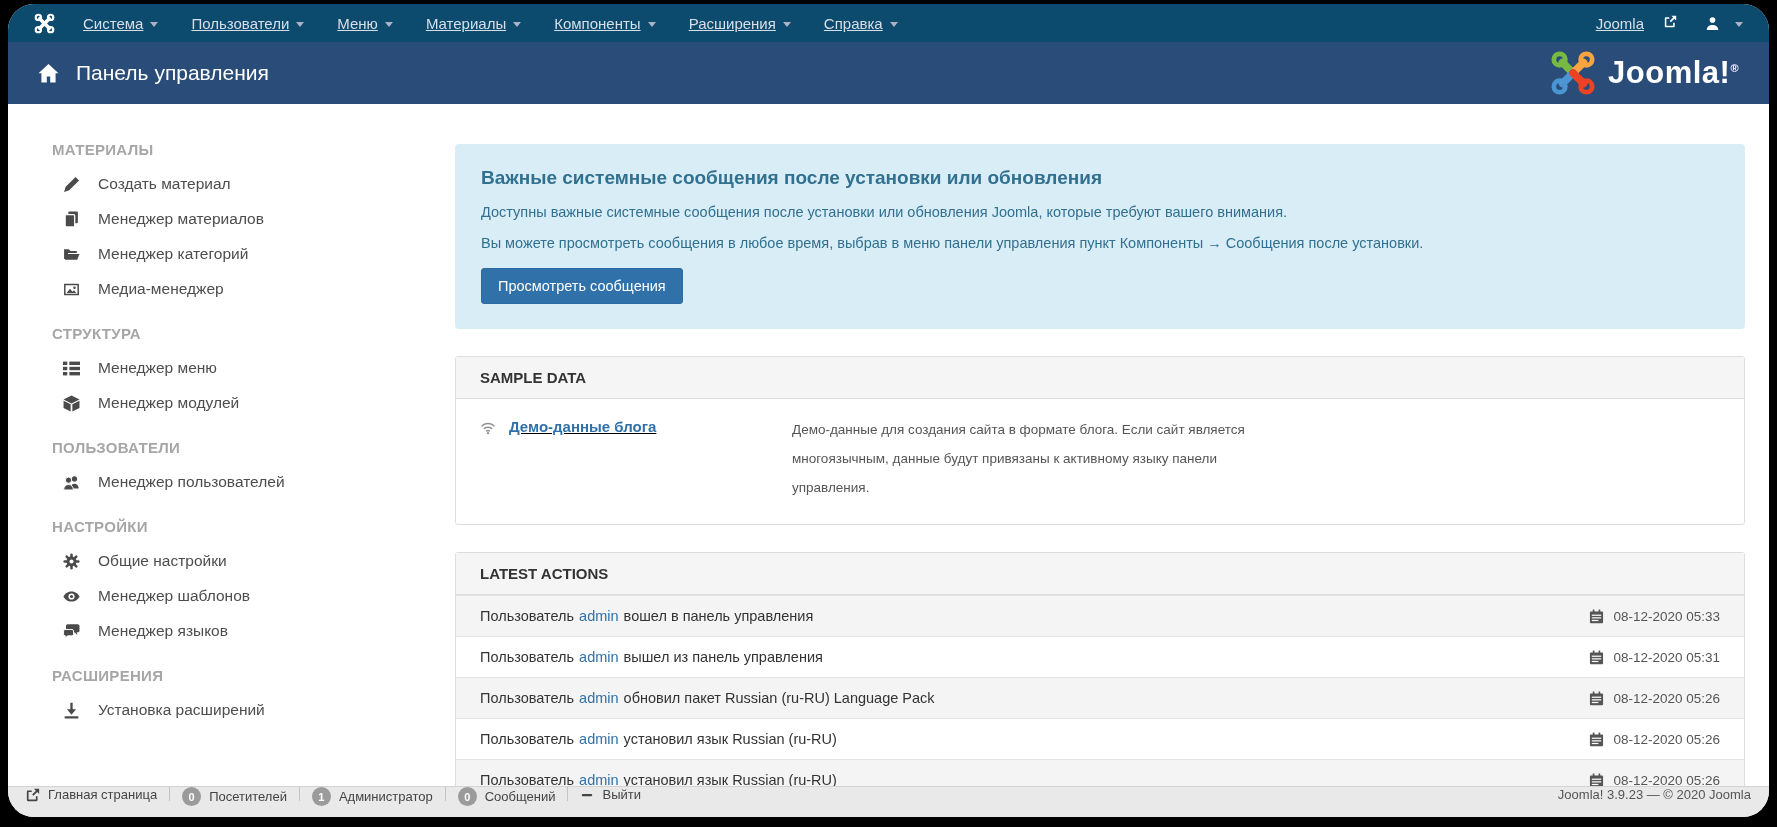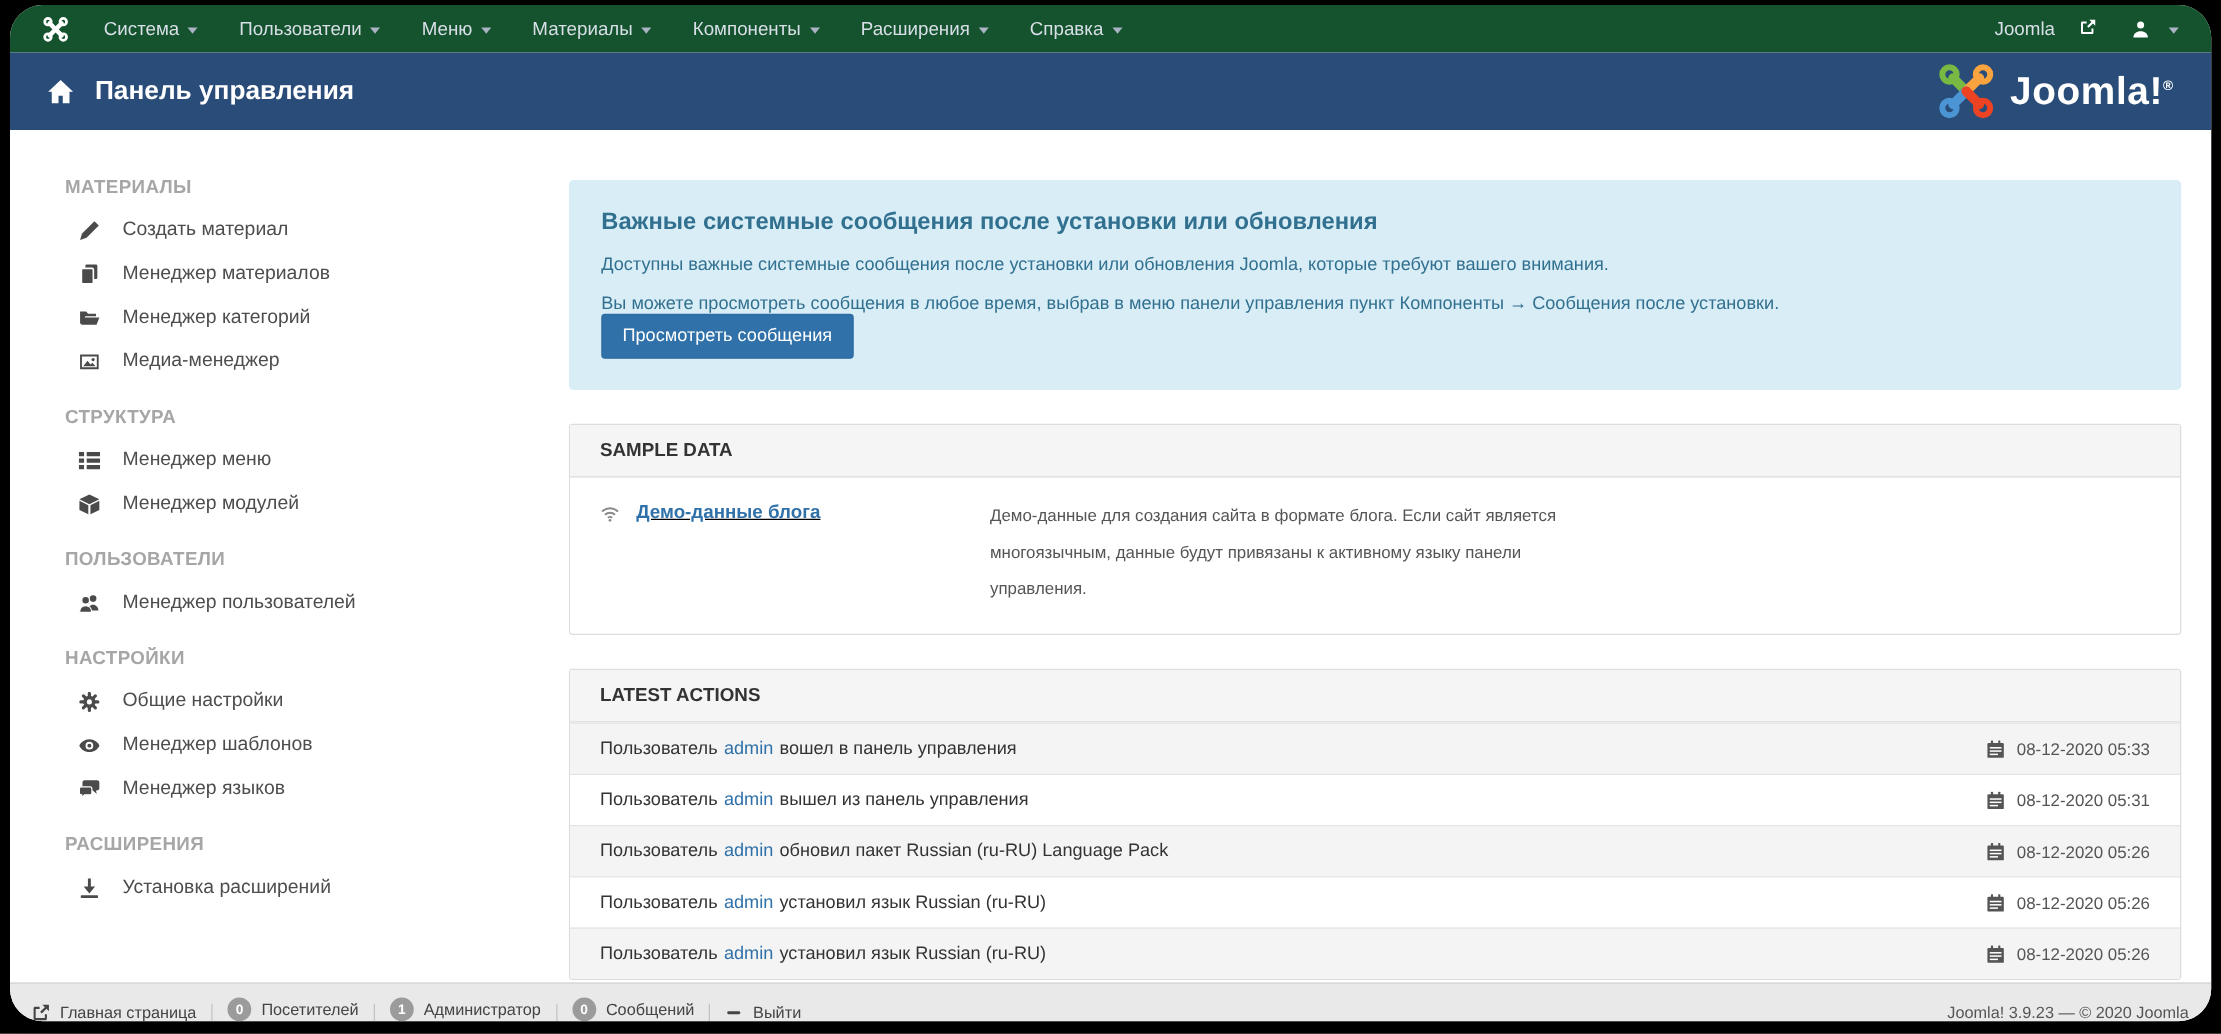--- a/index.html
+++ b/index.html
@@ -1,35 +1,35 @@
 <!DOCTYPE html>
 <html><head>
 <meta charset="utf-8">
 <style>
   html,body{margin:0;padding:0;}
   body{width:1777px;height:827px;background:#000;font-family:"Liberation Sans",sans-serif;overflow:hidden;position:relative;}
   .window{position:absolute;left:8px;top:4px;right:8px;bottom:10px;border-radius:26px;overflow:hidden;
           background:#fff;display:flex;flex-direction:column;box-shadow:0 2px 18px rgba(0,0,0,.6);}
 
   
-  .topbar{height:38px;flex:none;background:#14532d;display:flex;align-items:center;padding:0 26px;color:#d9dfe8;font-size:15px;}
+  .topbar{height:38px;flex:none;background:#0c4a6e;display:flex;align-items:center;padding:0 26px;color:#d9dfe8;font-size:15px;text-decoration:underline;}
   .topbar .jmini{width:21px;height:21px;margin-right:28px;}
   .menu{display:flex;align-items:center;margin-right:33px;cursor:pointer;white-space:nowrap;}
   .caret{display:inline-block;width:0;height:0;border-left:4px solid transparent;border-right:4px solid transparent;
          border-top:5px solid #aab4c4;margin-left:7px;margin-top:2px;}
   .top-right{margin-left:auto;display:flex;align-items:center;gap:28px;}
   .site-link{display:flex;align-items:flex-start;gap:20px;cursor:pointer;}
   .site-link svg{width:13px;height:13px;}
   .user-menu{display:flex;align-items:center;cursor:pointer;}
   .user-menu svg{width:15px;height:15px;margin-right:8px;}
 
   
   .header{height:62px;flex:none;background:#2a4c78;display:flex;align-items:center;padding:0 30px;color:#fff;}
   .header .home{width:21px;height:21px;cursor:pointer;}
-  .page-title{margin-left:17px;font-size:21px;font-weight:700;}
+  .page-title{margin-left:17px;font-size:21px;font-weight:400;}
   .brand{margin-left:auto;display:flex;align-items:center;gap:12px;}
   .brand svg{width:46px;height:46px;}
   .brand .bname{font-size:31px;font-weight:700;letter-spacing:.5px;}
   .brand sup{font-size:11px;vertical-align:super;}
 
   
   .bodyrow{flex:1;display:flex;overflow:hidden;background:#fff;}
   .sidebar{width:447px;flex:none;box-sizing:border-box;padding:10px 0 0 44px;overflow:hidden;}
   .sec-title{margin-top:27px;font-size:15px;font-weight:700;color:#a6a6a6;letter-spacing:.3px;}
   .side-item{display:flex;align-items:center;margin-top:17px;padding-left:11px;color:#4d4d4d;font-size:15.5px;cursor:pointer;}
@@ -39,41 +39,41 @@
   .ic-cal{fill:#555;}
   .ic-foot{fill:#444;}
   .ic-white{fill:#fff;}
 
   .main{flex:1;min-width:0;box-sizing:border-box;padding:40px 24px 0 0;overflow:hidden;}
 
   
   .alert{background:#d9edf7;border-radius:4px;padding:17px 26px 25px;}
   .alert h2{margin:6px 0 0;font-size:19px;color:#31708f;font-weight:700;}
   .alert p{margin:15px 0 0;font-size:14.5px;color:#31708f;}
-  .btn-primary{background:#3071a9;border:1px solid #2d6ca2;color:#fff;font-size:14.5px;
+  .btn-primary{margin-top:17px;background:#3071a9;border:1px solid #2d6ca2;color:#fff;font-size:14.5px;
                padding:9px 16px;border-radius:3px;cursor:pointer;font-family:inherit;}
 
   
   .panel{margin-top:27px;border:1px solid #ddd;border-radius:3px;background:#fff;}
   .panel-head{background:#f5f5f5;border-bottom:1px solid #ddd;padding:12px 24px;font-size:15px;font-weight:700;color:#333;}
   .sd-body{display:flex;padding:16px 24px 22px;}
   .sd-left{width:312px;flex:none;display:flex;align-items:flex-start;gap:13px;padding-top:3px;text-decoration:underline;}
   .sd-left svg{width:16px;height:16px;margin-top:1px;}
   .sd-link{color:#3071a9;font-size:15px;font-weight:700;cursor:pointer;}
   .sd-desc{width:492px;font-size:13.5px;color:#555;line-height:2.15;}
 
   .action-row{display:flex;align-items:center;height:40px;padding:0 24px;font-size:14.5px;color:#333;border-top:1px solid #e4e4e4;}
   .action-row:first-of-type{border-top:none;}
   .action-row:nth-of-type(even){background:#f4f4f4;}
   .a-user{color:#3071a9;margin:0 5px;cursor:pointer;}
   .a-time{margin-left:auto;display:flex;align-items:center;gap:9px;color:#555;font-size:13.5px;}
   .a-time svg{width:15px;height:15px;}
 
   
-  .footer{height:30px;flex:none;background:#e9e9e9;border-top:1px solid #d4d4d4;display:flex;align-items:flex-end;
+  .footer{height:30px;flex:none;background:#e9e9e9;border-top:1px solid #d4d4d4;display:flex;align-items:flex-start;
           padding:0 18px;font-size:13px;color:#444;}
   .f-item{display:flex;align-items:center;gap:8px;cursor:pointer;white-space:nowrap;}
   .f-item svg{width:14px;height:14px;}
   .f-sep{width:1px;height:14px;background:#c3c3c3;margin:0 12px;}
   .badge{min-width:19px;height:19px;border-radius:10px;background:#9b9b9b;color:#fff;font-size:11px;font-weight:700;
          display:flex;align-items:center;justify-content:center;padding:0 5px;box-sizing:border-box;}
   .f-right{margin-left:auto;color:#555;white-space:nowrap;}
 </style>
 </head>
 <body>

